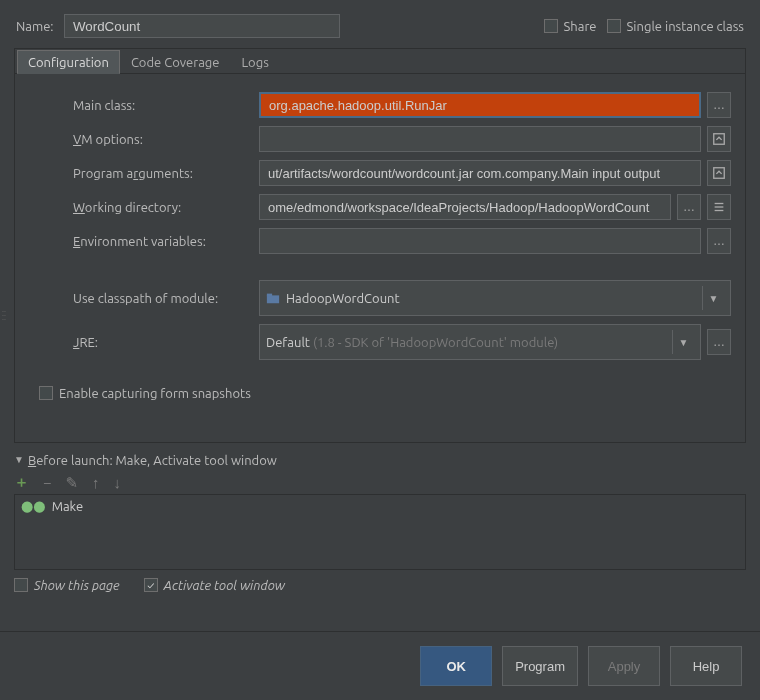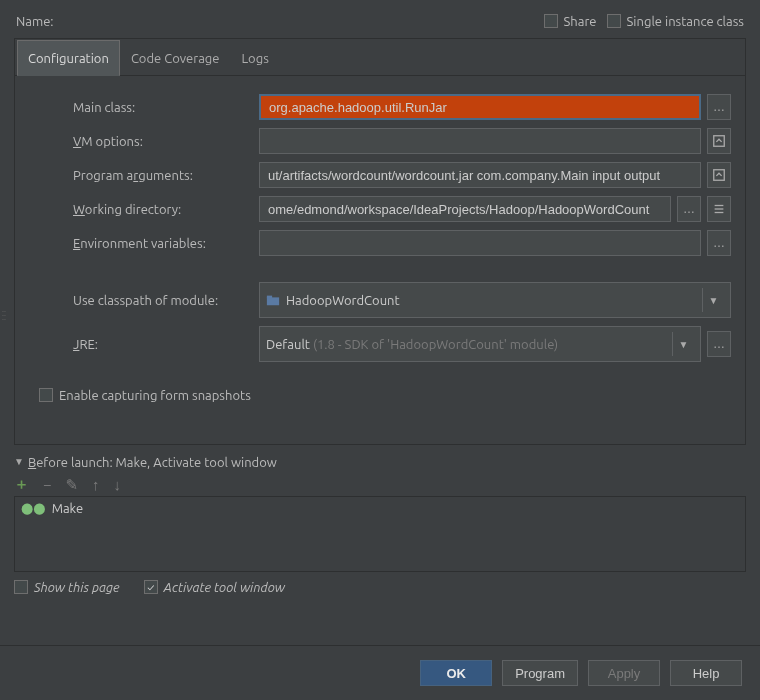--- a/index.html
+++ b/index.html
@@ -48,21 +48,21 @@
     margin: 0 14px 6px 14px;
     border: 1px solid #2d2f30;
     background: #3c3f41;
   }
   .tabs {
     display: flex;
     border-bottom: 1px solid #2d2f30;
     padding-left: 2px;
   }
   .tab {
-    padding: 10px 10px;
+    padding: 4px 10px;
     border: 1px solid transparent;
     margin-right: 0;
     color: #adadad;
     cursor: pointer;
     position: relative;
     top: 1px;
   }
   .tab.active {
     background: #515658;
     border: 1px solid #6b6b6b;
@@ -161,21 +161,21 @@
   .footer {
     border-top: 1px solid #2d2f30;
     display:flex; justify-content:flex-end;
     gap:10px;
     padding: 14px 18px;
     position:absolute;
     bottom:0; left:0; right:0;
     background:#3c3f41;
   }
   .btn {
-    min-width:72px; height:26px;
+    min-width:72px; height:40px;
     border:1px solid #5e6163;
     background:#45494a;
     color:#cccccc;
     font-size:13px;
     cursor:pointer;
     padding:0 12px;
   }
   .btn.primary {
     border:1px solid #46627f;
     background:#365880;
@@ -193,20 +193,21 @@
     line-height:4px;
   }
   svg.icon-svg { width: 14px; height: 14px; stroke: #aaa; fill: none; stroke-width: 1.5; }
   .module-icon { display:inline-flex; width:14px;height:14px;margin-right:6px; }
 </style>
 </head>
 <body>
 
 <div class="top-row">
   <span class="label">Name:</span>
+  <input class="name-input" type="text" value="WordCount" style="">
   <span class="spacer"></span>
   <label class="checkbox">
     <span class="box"></span>
     <span>Share</span>
   </label>
   <label class="checkbox" style="margin-left:10px">
     <span class="box"></span>
     <span>Single instance class</span>
   </label>
 </div>

